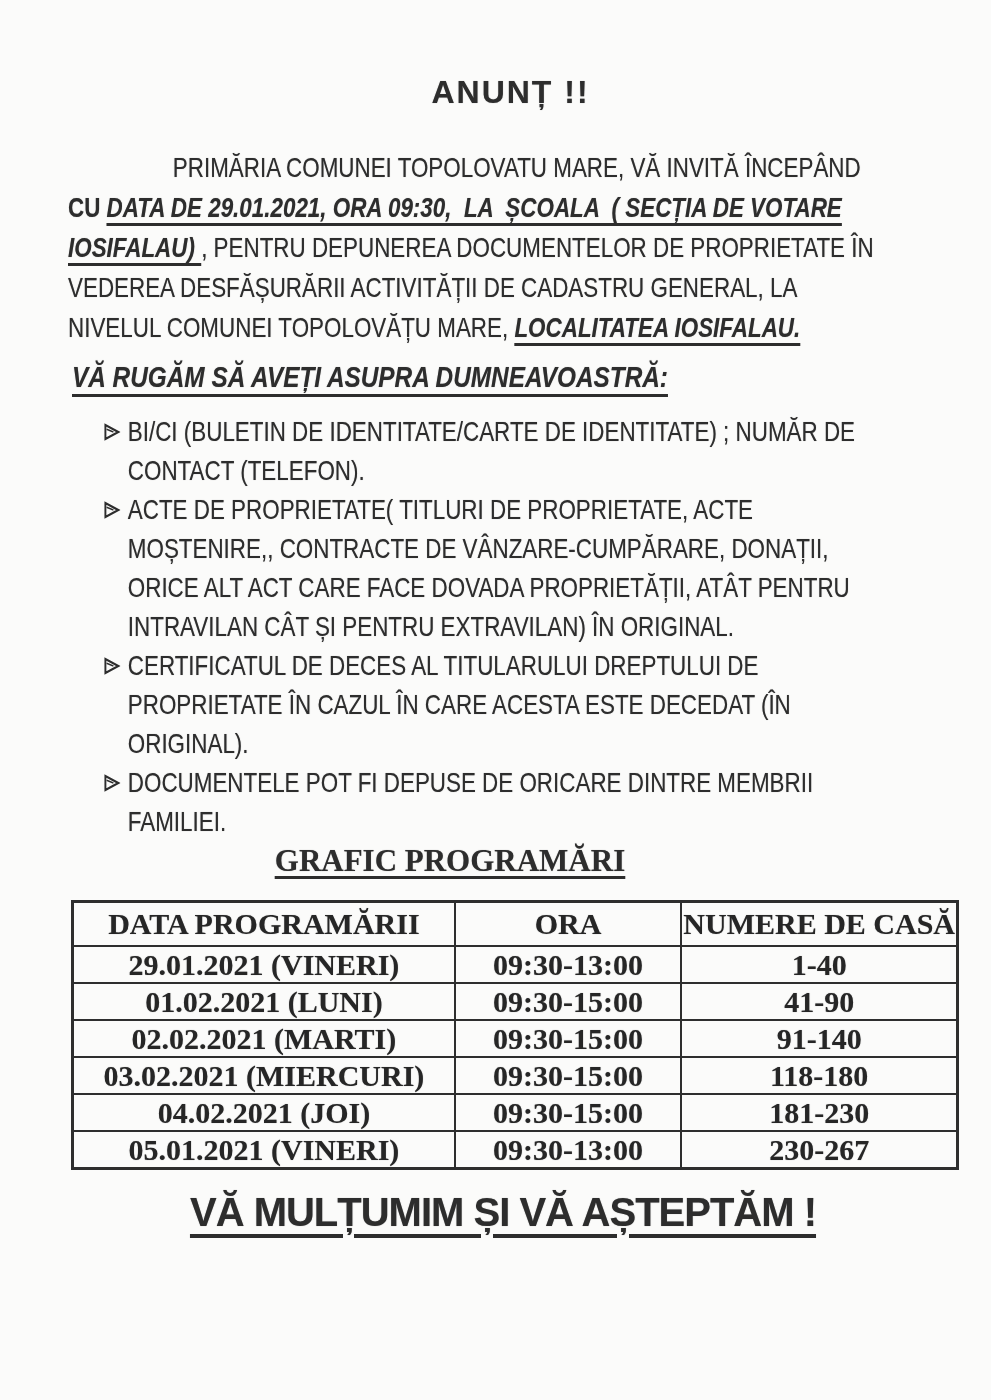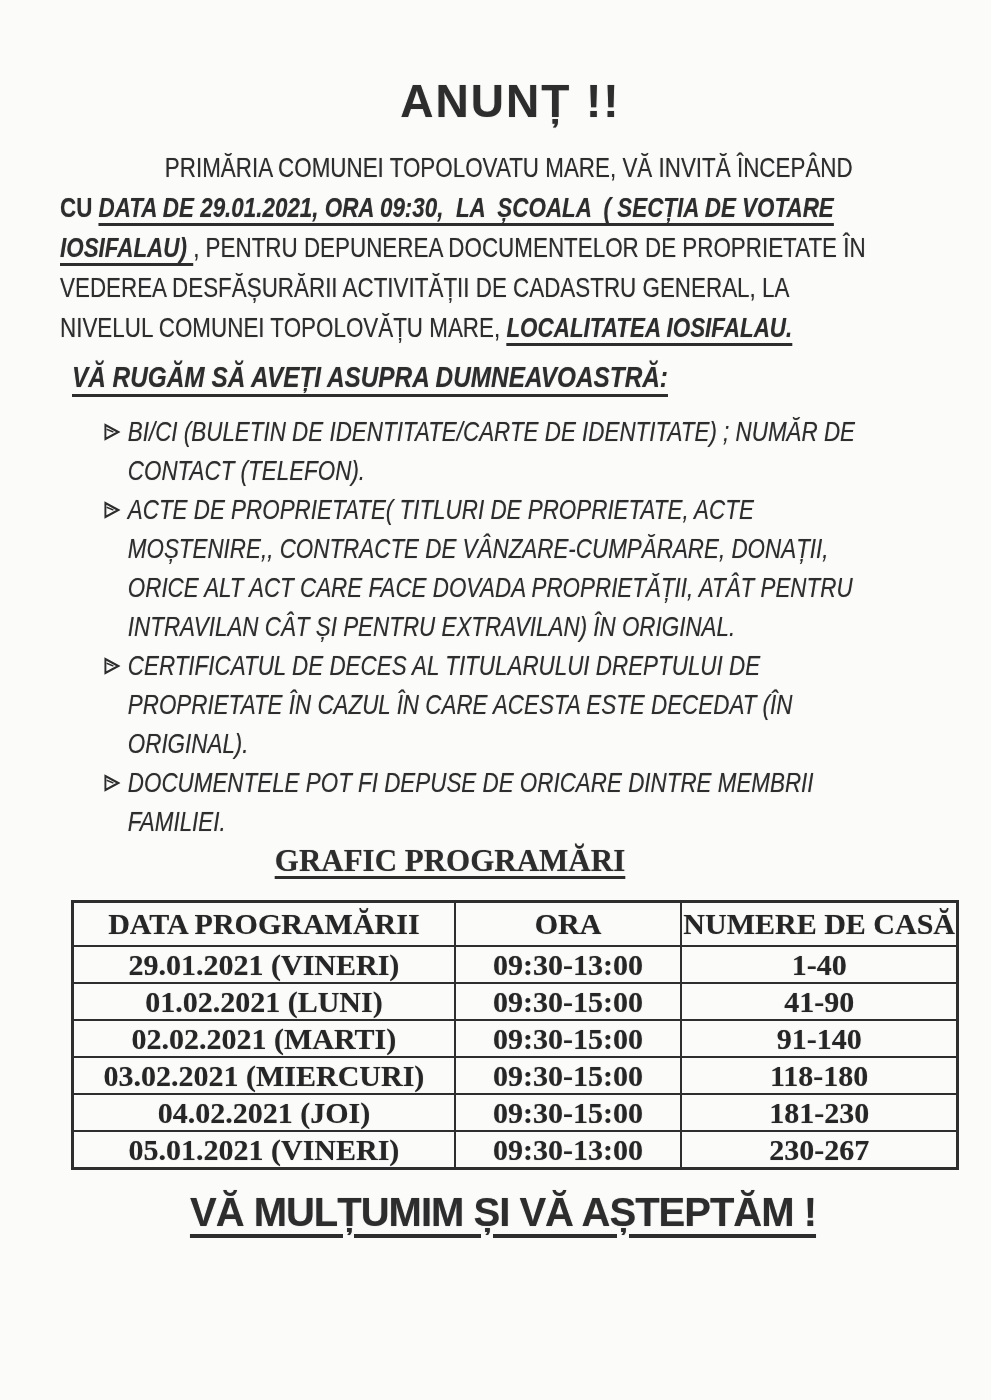--- a/index.html
+++ b/index.html
@@ -13,27 +13,27 @@
     background:#fbfbfa;
     color:#2d2d2d;
   }
   .soft{ text-shadow:0 0 1px rgba(45,45,45,.45); }
 
   
   .doc-title{
     position:absolute;top:74px;left:0;width:991px;
     box-sizing:border-box;padding-left:30px;
     text-align:center;
-    font-size:46px;font-weight:bold;letter-spacing:2px;
+    font-size:32px;font-weight:bold;letter-spacing:2px;
     white-space:pre;
   }
 
   
   .intro{
-    position:absolute;top:148px;left:60px;width:900px;
+    position:absolute;top:148px;left:68px;width:900px;
   }
   .pline{
     height:40px;line-height:40px;
     font-size:28px;
     white-space:pre;
     transform:scaleX(0.80);
     transform-origin:0 50%;
   }
   .pline.indent{ text-indent:131px; }
   .seg-n{ font-weight:normal; }
@@ -50,21 +50,21 @@
     position:absolute;top:356px;left:72px;width:900px;
     height:42px;line-height:42px;
     font-size:29px;font-weight:bold;font-style:italic;
     text-decoration:underline;text-decoration-thickness:3px;text-underline-offset:7px;
     white-space:pre;
     transform:scaleX(0.84);transform-origin:0 50%;
   }
 
   
   .bullets{
-    position:absolute;top:412px;left:103px;width:870px;font-style:italic;
+    position:absolute;top:412px;left:103px;width:870px;
   }
   .bline{
     position:relative;
     height:39px;line-height:39px;
     font-size:28px;
     padding-left:31px;
     white-space:pre;
     transform:scaleX(0.80);
     transform-origin:0 50%;
   }

